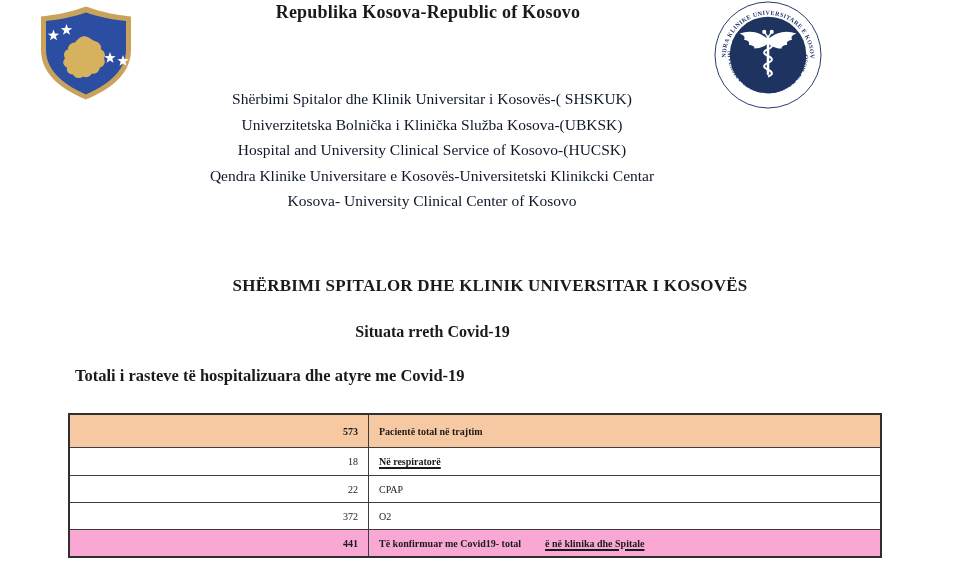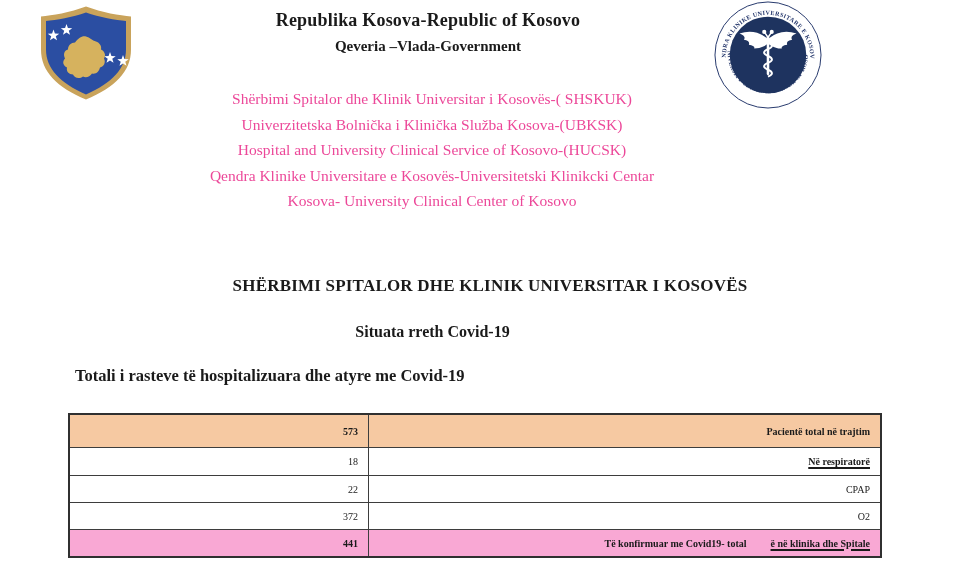--- a/index.html
+++ b/index.html
@@ -3,40 +3,40 @@
 <meta charset="utf-8">
 <style>
   html,body{margin:0;padding:0;background:#ffffff;}
   .page{
     position:relative;width:980px;height:580px;background:#ffffff;overflow:hidden;
     font-family:"Liberation Serif", serif;color:#1a1a1a;
   }
   
   .coat{position:absolute;left:36px;top:4px;width:100px;height:98px;}
   .seal{position:absolute;left:714px;top:1px;width:108px;height:108px;}
-  .gov-title{position:absolute;left:75px;top:10px;width:706px;text-align:center;}
+  .gov-title{position:absolute;left:75px;top:2px;width:706px;text-align:center;}
   .gov-title .l1{font-size:18px;font-weight:bold;letter-spacing:.2px;}
   .gov-title .l2{font-size:15px;font-weight:bold;margin-top:7px;}
   .org-lines{position:absolute;left:75px;top:86px;width:714px;text-align:center;
-    font-size:15.5px;line-height:25.5px;color:#ec4899;}
+    font-size:15.5px;line-height:25.5px;color:#0f172a;}
   
   .section-title{position:absolute;left:0;top:276px;width:980px;text-align:center;
     font-size:17px;font-weight:bold;letter-spacing:.2px;}
   .section-subtitle{position:absolute;left:0;top:323px;width:865px;text-align:center;
     font-size:16px;font-weight:bold;}
   .table-caption{position:absolute;left:75px;top:366px;font-size:16.5px;font-weight:bold;}
   
   table.stats{
     position:absolute;left:68px;top:413px;width:814px;border-collapse:collapse;
     table-layout:fixed;font-size:10px;
   }
   table.stats td{border:1.6px solid #3d3d3d;padding:0 10px;vertical-align:middle;}
   table.stats{border:2px solid #303030;}
   td.num{width:278px;text-align:right;padding-right:12px;}
-  td.lbl{text-align:right;padding-left:9px;}
+  td.lbl{text-align:left;padding-left:9px;}
   tr.r-total td{background:#f6c9a2;height:32px;}
   tr.r-resp td{height:27px;}
   tr.r-cpap td{height:26px;}
   tr.r-o2 td{height:26px;}
   tr.r-conf td{background:#f9a8d4;height:26px;}
   .bold{font-weight:bold;}
   .uline{text-decoration:underline;text-decoration-thickness:1.5px;text-underline-offset:2px;padding-left:24px;}
   
   .seal text{font-family:"Liberation Serif", serif;font-weight:bold;}
 </style>
@@ -54,21 +54,20 @@
       <use href="#star" transform="translate(43.5,22.5)"></use>
       <use href="#star" transform="translate(56.5,22.5)"></use>
       <use href="#star" transform="translate(69.5,25.5)"></use>
       <use href="#star" transform="translate(82.5,31)"></use>
     </g>
     <path d="M50,32 C54,33 56,36 60,37 C63,38 66,41 65,45 C69,47 70,51 68,54 C70,58 68,62 64,63 C63,67 60,70 56,69 C54,72 50,74 47,72 C43,75 38,73 37,70 C33,70 30,67 31,63 C27,61 26,57 29,54 C27,50 28,46 32,45 C32,41 35,38 39,38 C42,34 46,31 50,32 Z" fill="#d6b25e"></path>
   </svg>
 
   <div class="gov-title">
     <div class="l1">Republika Kosova-Republic of Kosovo</div>
-    <div class="l2">Qeveria –Vlada-Government</div>
   </div>
 
   <svg class="seal" viewBox="0 0 110 110" aria-hidden="true">
     <defs>
       <path id="arcTop" d="M 12,57 A 43,43 0 0 1 98,57"></path>
       <path id="arcBot" d="M 14,53 A 41,41 0 0 0 96,53"></path>
     </defs>
     <circle cx="55" cy="55" r="54" fill="#ffffff" stroke="#25376b" stroke-width="1"></circle>
     <text font-size="6.2" fill="#24366b" letter-spacing="0.4">
       <textPath href="#arcTop" startOffset="50%" text-anchor="middle">QENDRA KLINIKE UNIVERSITARE E KOSOVËS</textPath>

